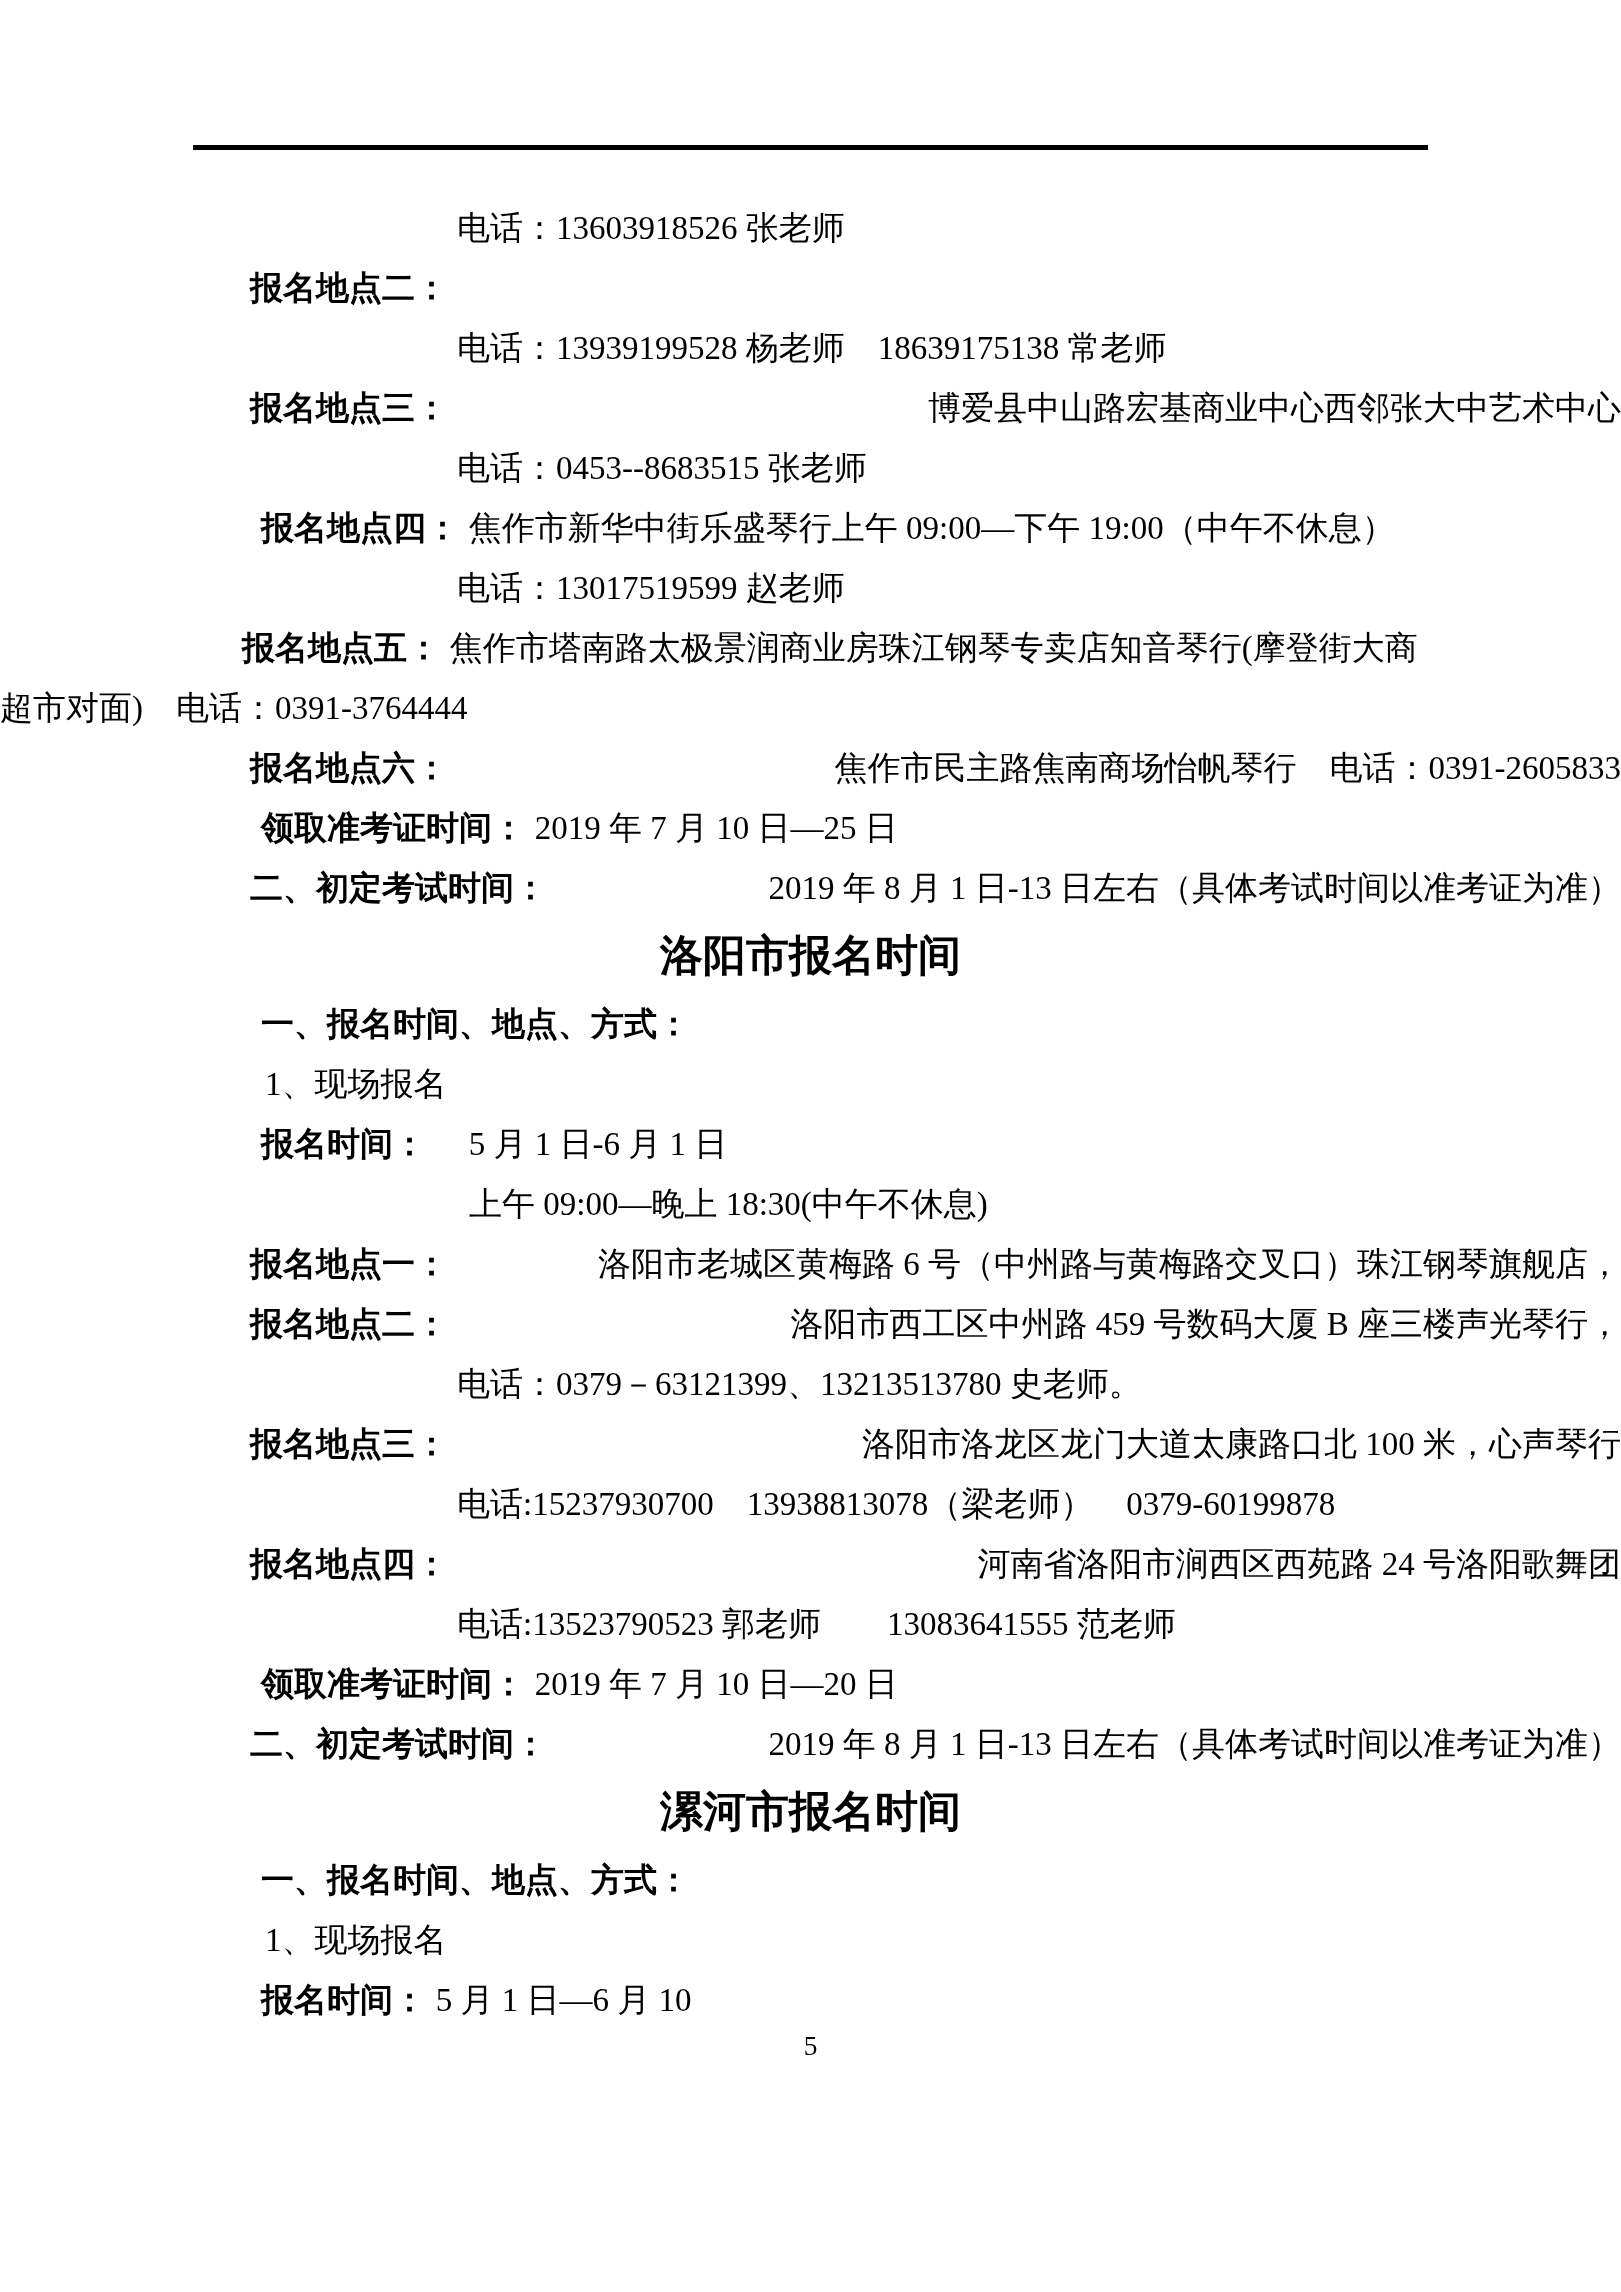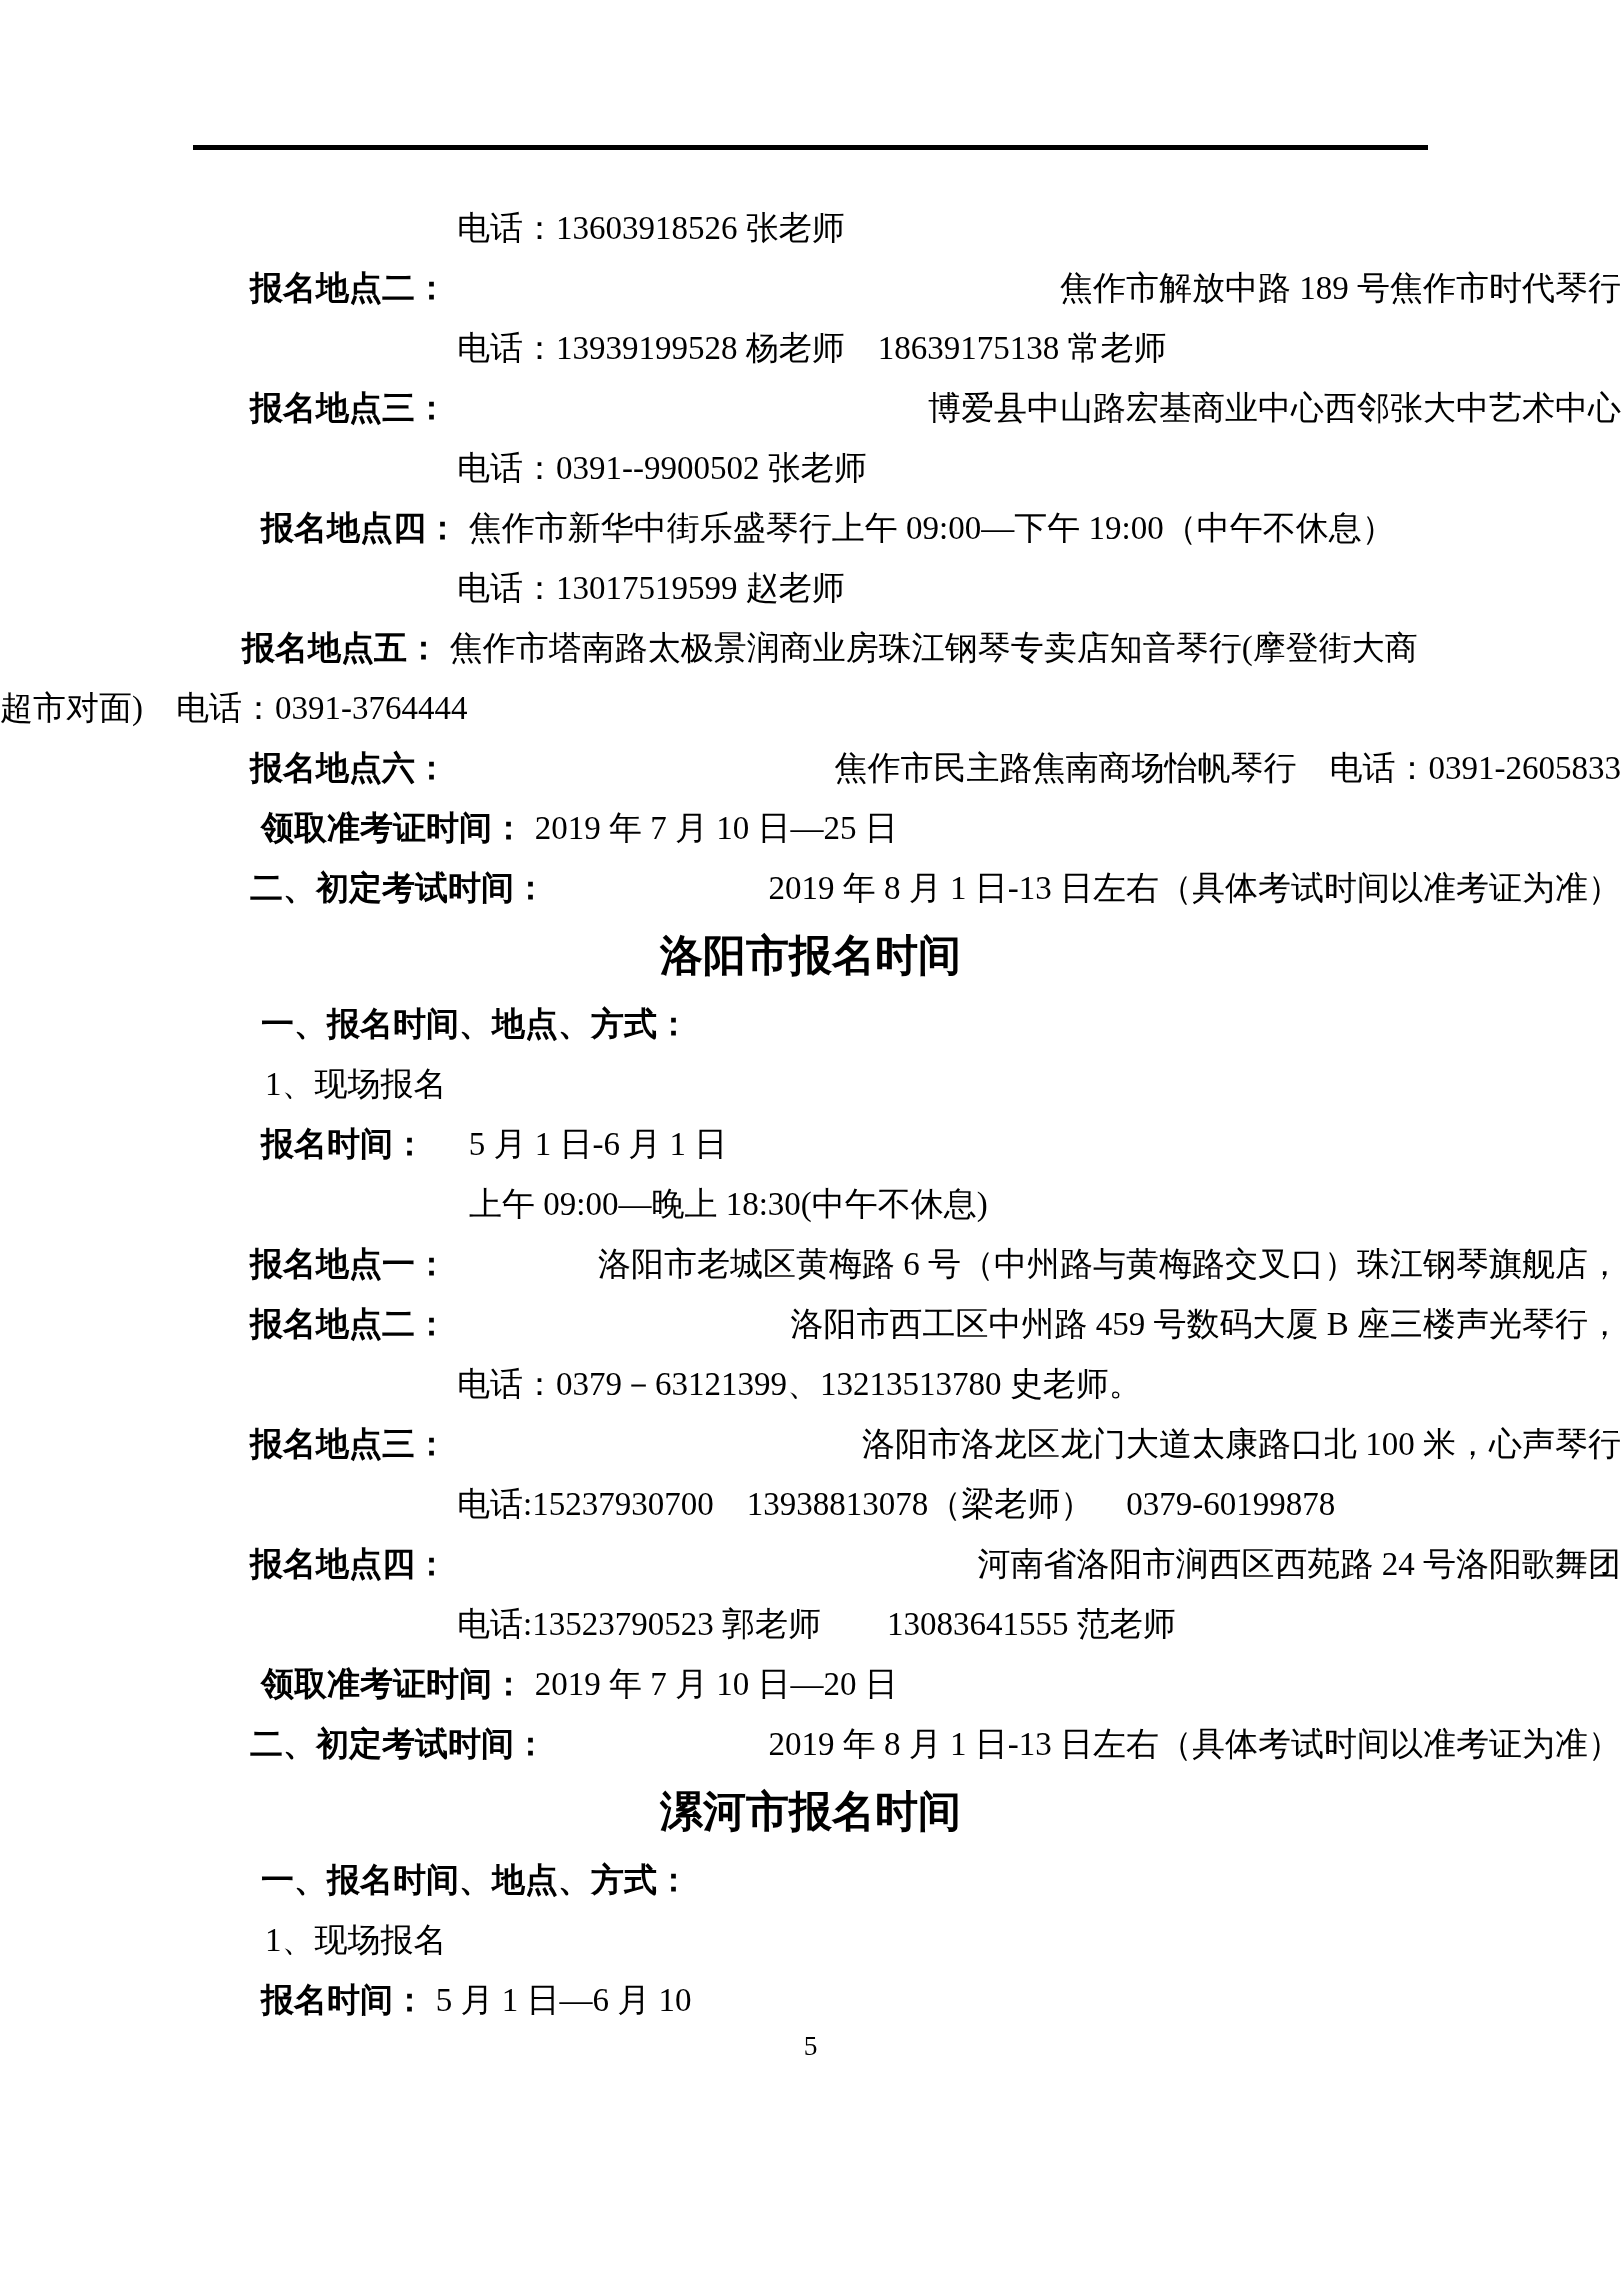--- a/index.html
+++ b/index.html
@@ -62,24 +62,24 @@
 </style>
 </head>
 <body>
 
 <div class="page">
   <div class="header-rule"></div>
 
   <div class="content">
 
     <div class="line i-p"><span class="lbl"></span><span>电话：13603918526 张老师</span></div>
-    <div class="line i-a"><span class="lbl">报名地点二：</span><span>焦作市解放中路 189 号焦作市时代琴行</span></div>
+    <div class="line i-a"><span class="lbl">报名地点二：</span></div>
     <div class="line i-p"><span class="lbl"></span><span>电话：13939199528 杨老师　18639175138 常老师</span></div>
     <div class="line i-a"><span class="lbl">报名地点三：</span><span>博爱县中山路宏基商业中心西邻张大中艺术中心</span></div>
-    <div class="line i-p"><span class="lbl"></span><span>电话：0391--9900502 张老师</span></div>
+    <div class="line i-p"><span class="lbl"></span><span>电话：0453--8683515 张老师</span></div>
     <div class="line i-a2"><span class="lbl">报名地点四：</span><span>焦作市新华中街乐盛琴行上午 09:00—下午 19:00（中午不休息）</span></div>
     <div class="line i-p"><span class="lbl"></span><span>电话：13017519599 赵老师</span></div>
     <div class="line i-a0"><span class="lbl">报名地点五：</span><span>焦作市塔南路太极景润商业房珠江钢琴专卖店知音琴行(摩登街大商</span></div>
     <div class="line i-c"><span class="lbl"></span><span>超市对面)　电话：0391-3764444</span></div>
     <div class="line i-a"><span class="lbl">报名地点六：</span><span>焦作市民主路焦南商场怡帆琴行　电话：0391-2605833</span></div>
     <div class="line i-a2"><span class="lbl">领取准考证时间：</span><span>2019 年 7 月 10 日—25 日</span></div>
     <div class="line i-a"><span class="lbl">二、初定考试时间：</span><span>2019 年 8 月 1 日-13 日左右（具体考试时间以准考证为准）</span></div>
 
     <div class="heading">
         <span>洛阳市报名时间</span>

